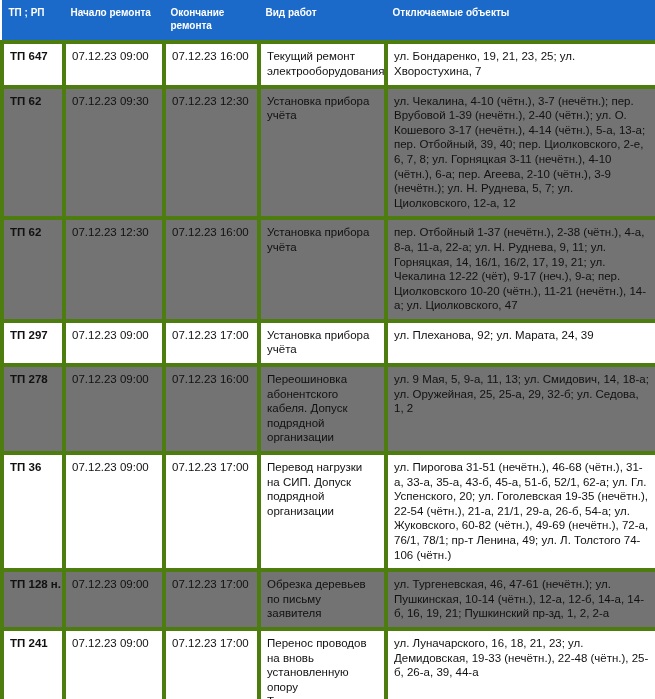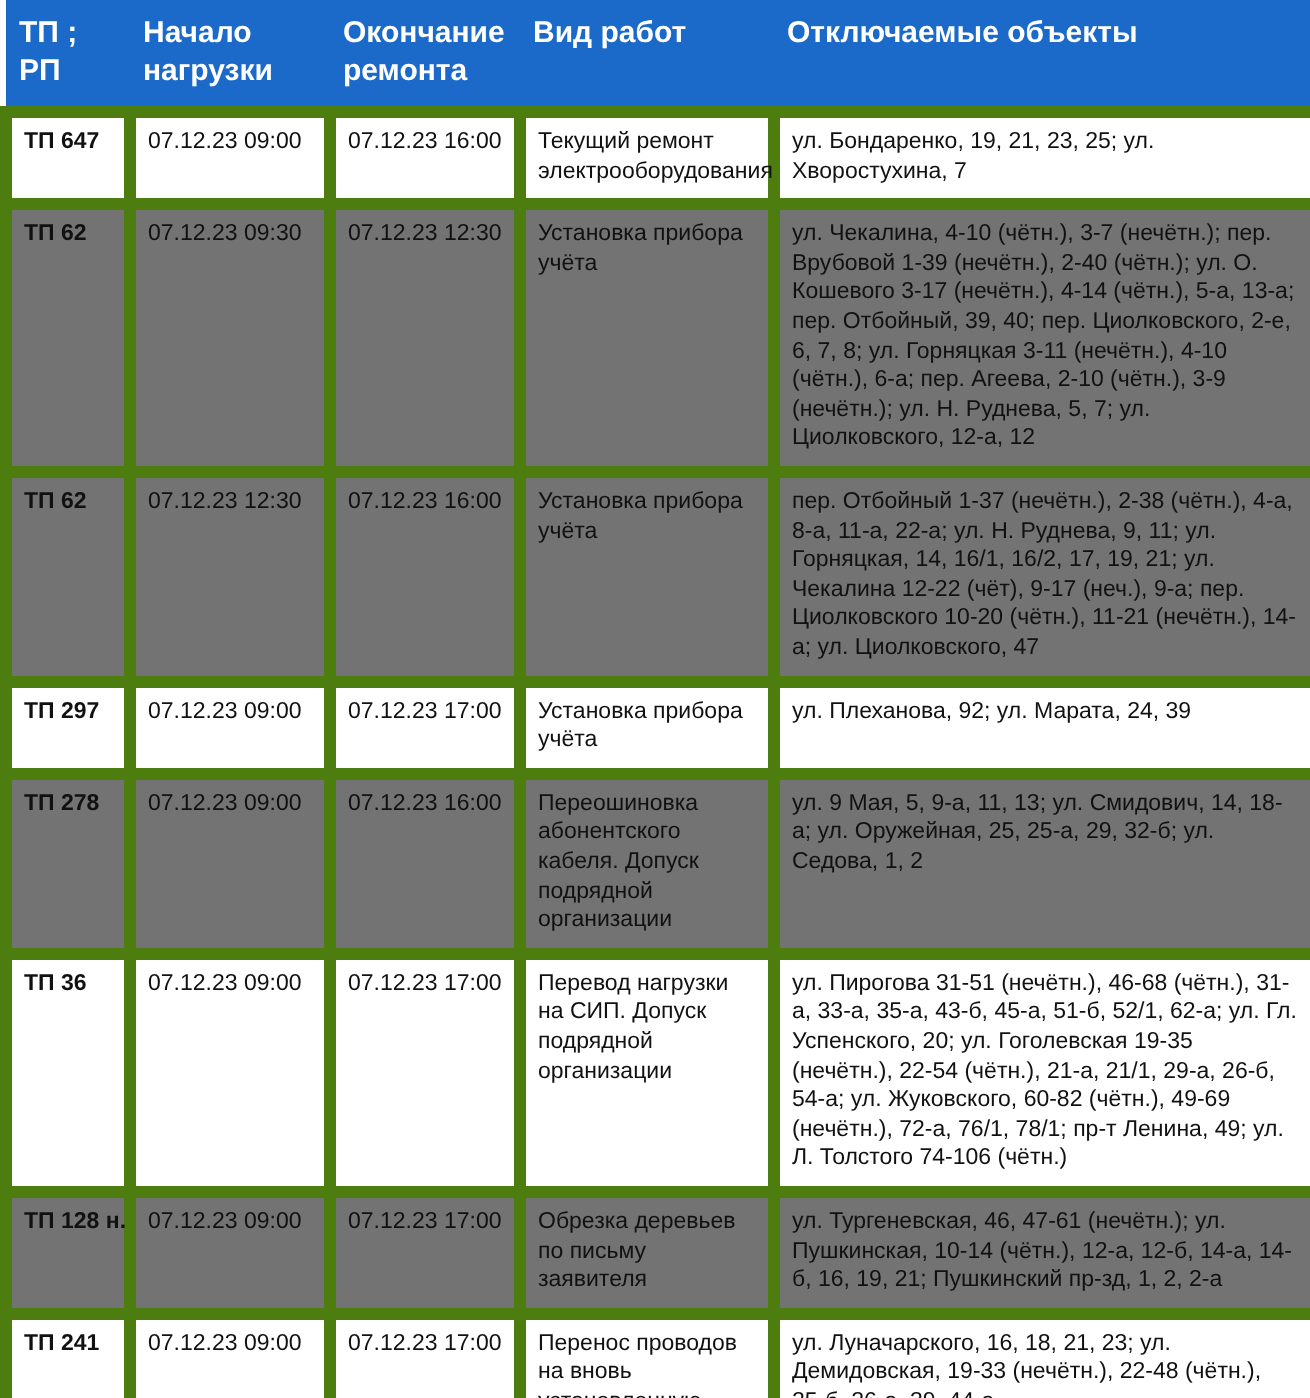--- a/index.html
+++ b/index.html
@@ -17,33 +17,33 @@
     width: 655px;
     box-sizing: border-box;
   }
   table.outage-table {
     width: 655px;
     border-collapse: collapse;
     table-layout: fixed;
   }
   table.outage-table th,
   table.outage-table td {
-    border: 6px solid #4d7c0f;
+    border: 4px solid #4d7c0f;
     vertical-align: top;
     padding: 5px 6px 6px 6px;
     line-height: 1.27;
   }
   table.outage-table thead th {
     background: #1b6ac9;
     color: #ffffff;
     font-weight: bold;
     text-align: left;
     border: 1px solid #1b6ac9;
     padding: 6px 6px 8px 6px;
-    font-size: 15px;
+    font-size: 10px;
   }
   col.c-tp    { width: 62px; }
   col.c-start { width: 100px; }
   col.c-end   { width: 95px; }
   col.c-work  { width: 127px; }
   col.c-obj   { width: 271px; }
 
   tbody tr.even td {
     background: #ffffff;
   }
@@ -70,21 +70,21 @@
     <colgroup>
       <col class="c-tp">
       <col class="c-start">
       <col class="c-end">
       <col class="c-work">
       <col class="c-obj">
     </colgroup>
     <thead>
       <tr>
         <th>ТП ; РП</th>
-        <th>Начало нагрузки</th>
+        <th>Начало ремонта</th>
         <th>Окончание ремонта</th>
         <th>Вид работ</th>
         <th>Отключаемые объекты</th>
       </tr>
     </thead>
     <tbody>
       <tr class="even">
         <td class="tp">ТП 647</td>
         <td class="date">07.12.23 09:00</td>
         <td class="date">07.12.23 16:00</td>

